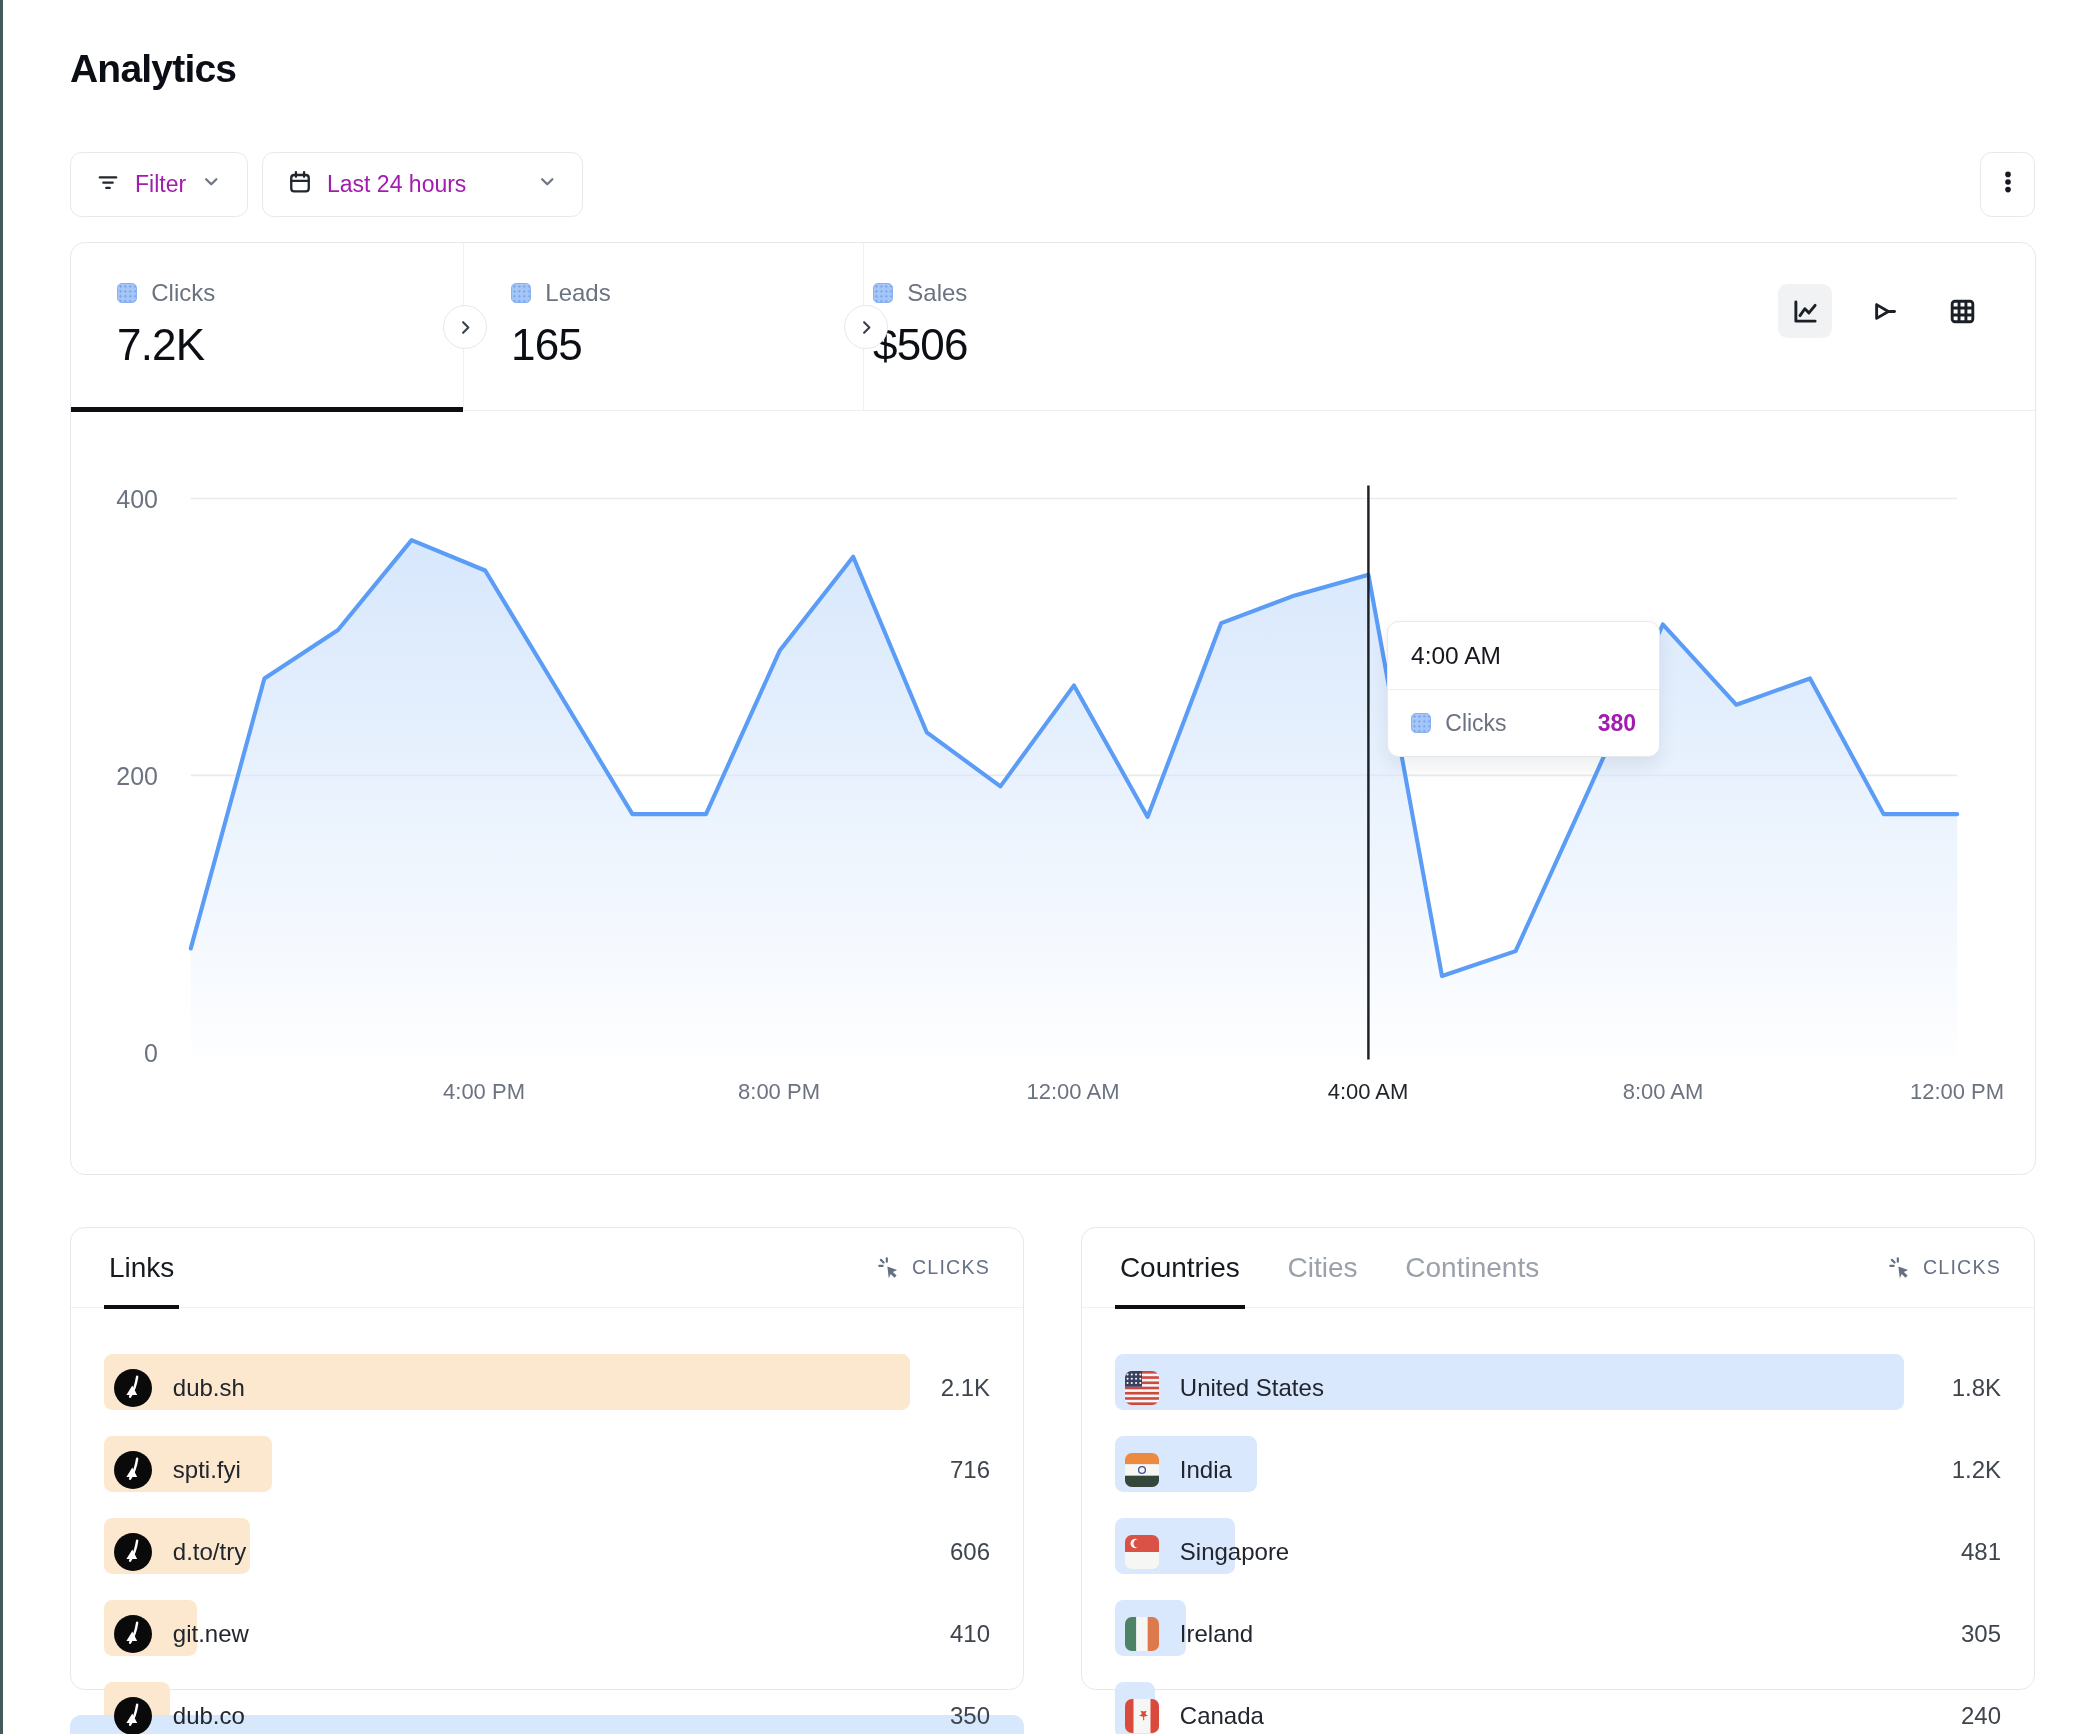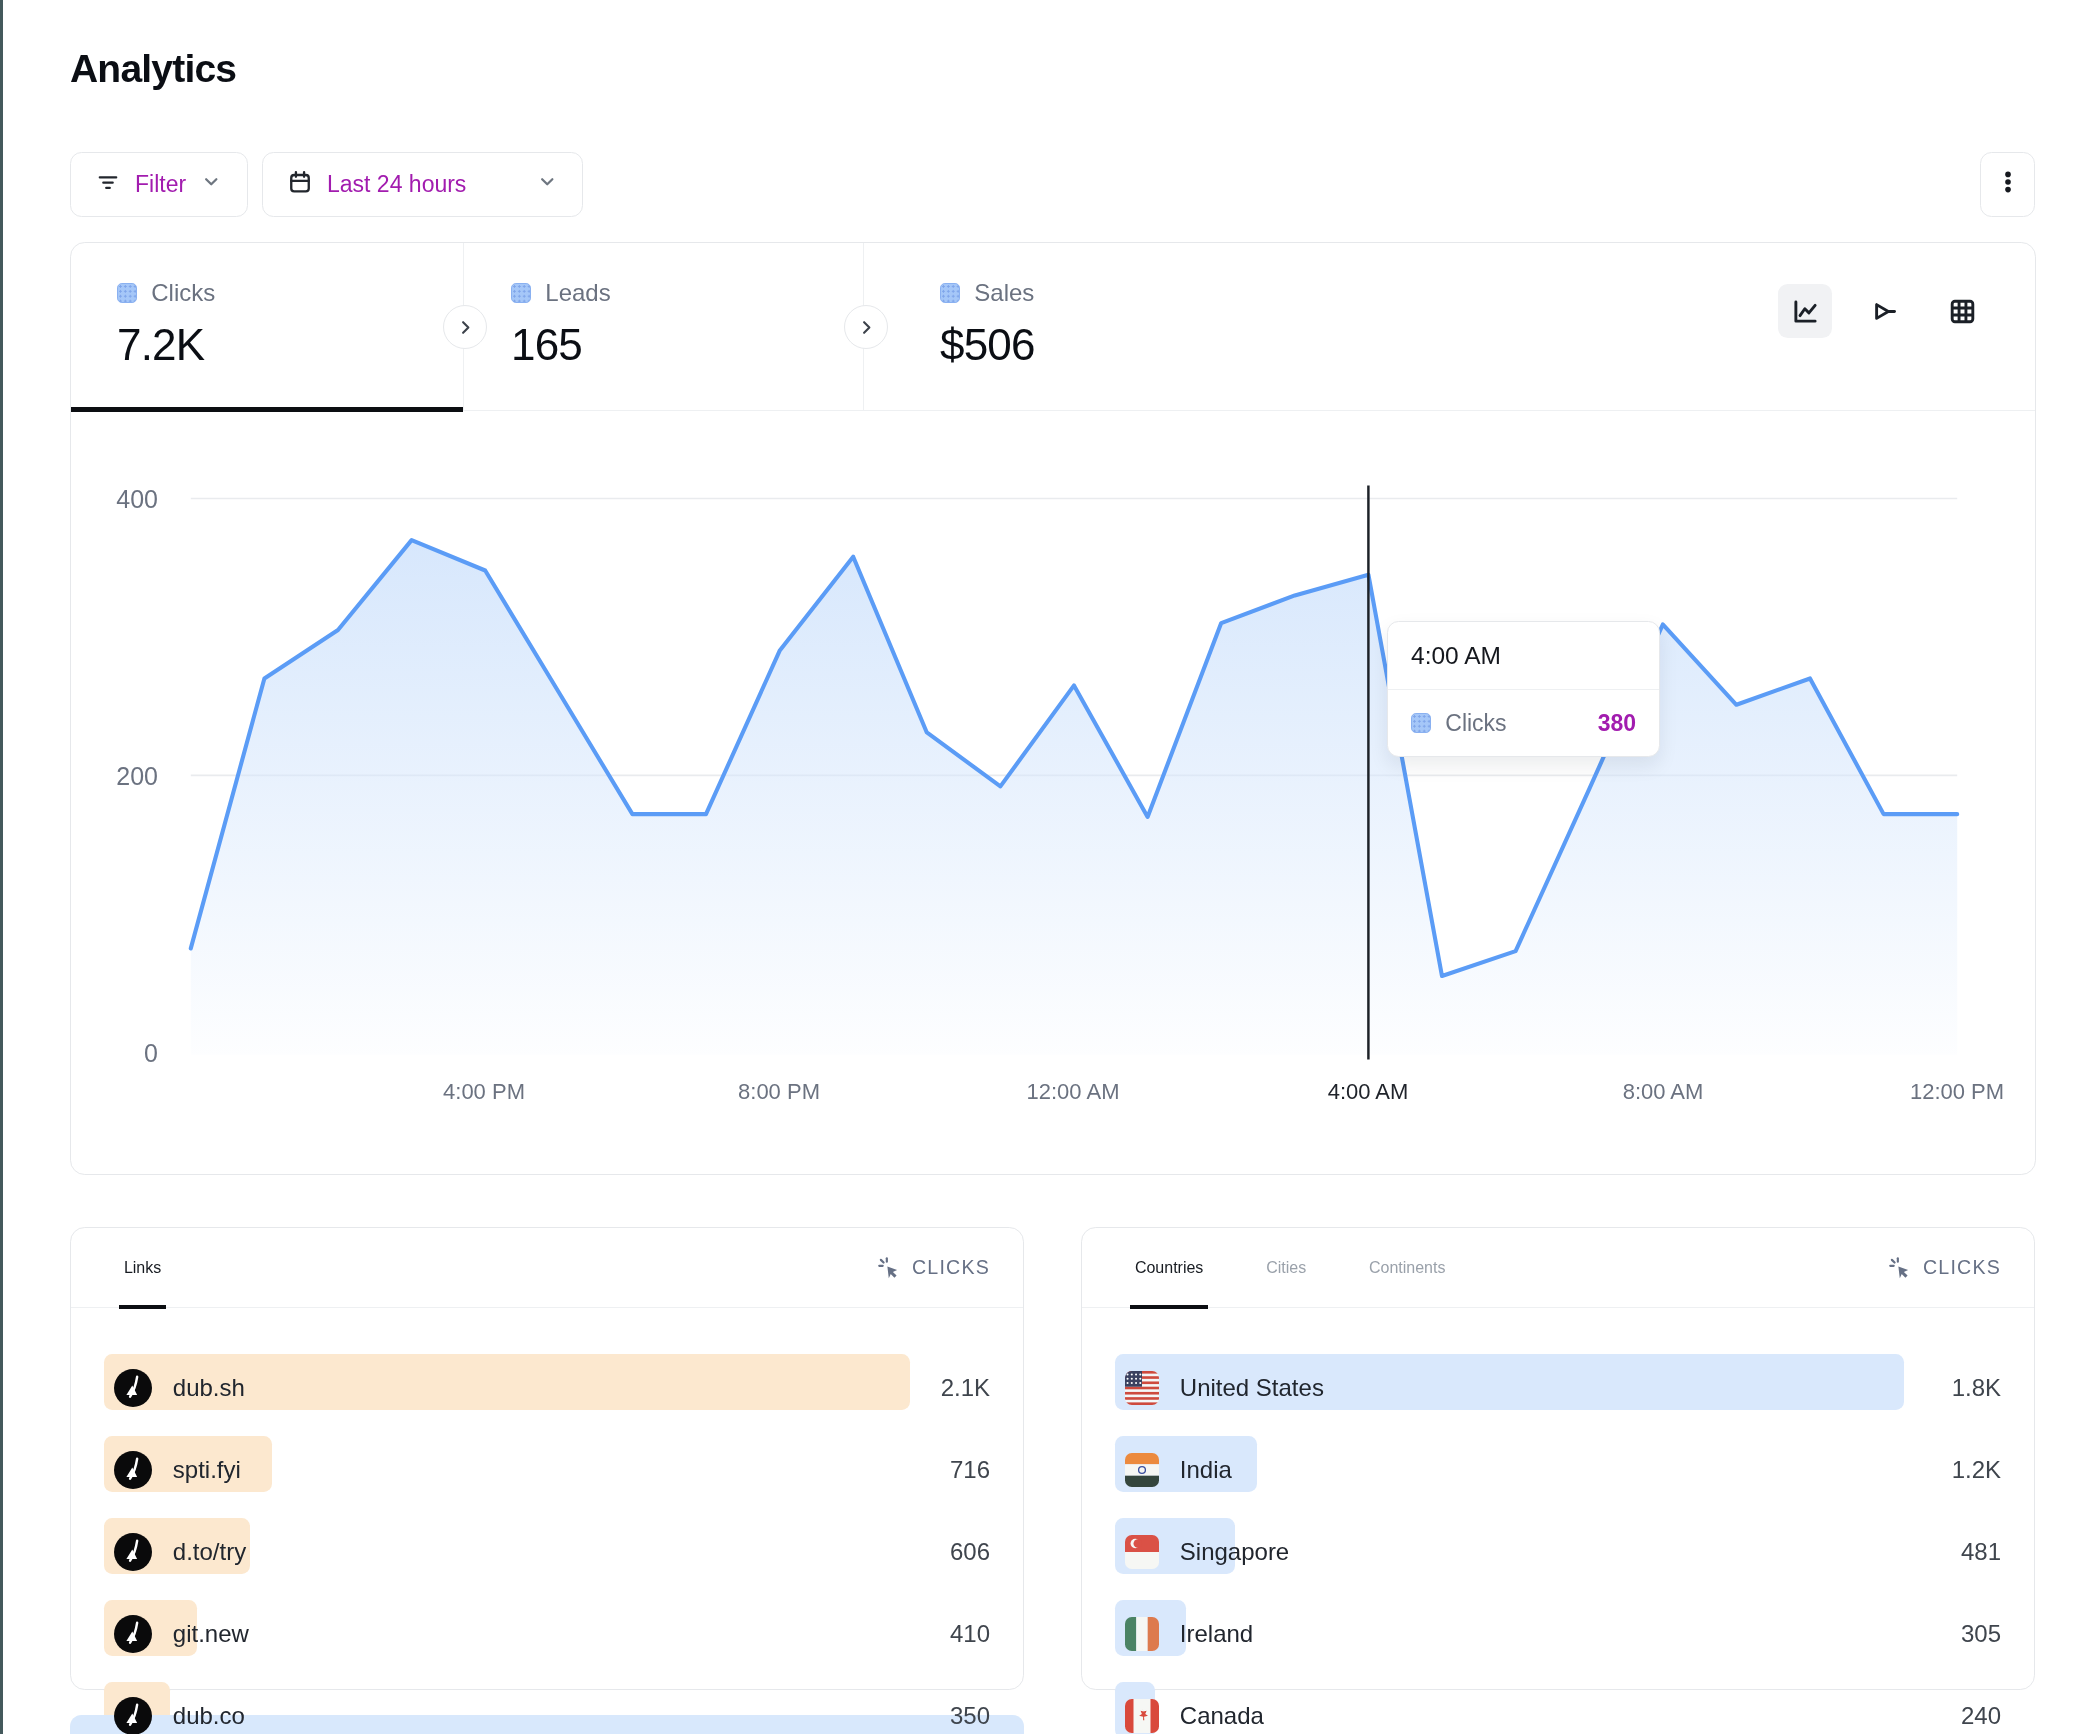--- a/index.html
+++ b/index.html
@@ -26,21 +26,21 @@
 
   
   .main-card{
     position:absolute;left:70px;top:242px;width:1966px;height:933px;
     border:1.6px solid #e6e8eb;border-radius:14.7px;background:#fff;box-sizing:border-box;
   }
   .stat-strip{position:absolute;left:0;top:0;width:100%;height:167px;border-bottom:1.6px solid #eef0f2;}
   .stat-tab{position:absolute;top:0;height:167px;box-sizing:border-box;padding:36px 0 0 46px;cursor:pointer;}
   .stat-tab.t0{left:0;width:393px;border-right:1.6px solid #eef0f2;}
   .stat-tab.t1{left:394px;width:399px;border-right:1.6px solid #eef0f2;}
-  .stat-tab.t2{left:823px;width:399px;}
+  .stat-tab.t2{left:756px;width:399px;}
   .stat-tab.active::after{content:"";position:absolute;left:0;right:0;bottom:-1.6px;height:4.9px;background:#0c0e12;}
   .legend-row{display:flex;align-items:center;gap:14.7px;}
   .legend-sq{
     width:19.6px;height:19.6px;border-radius:4.9px;background:#a5c7f8;border:1.6px solid #8ab1f1;box-sizing:border-box;
     background-image:radial-gradient(#7fa5ea 1.1px,transparent 1.1px);background-size:4.9px 4.9px;
   }
   .stat-label{font-size:24px;color:#6b7280;}
   .stat-value{margin-top:13px;font-size:44px;font-weight:400;letter-spacing:-0.8px;color:#0b0e14;}
 
   .sep-circle{
@@ -75,21 +75,21 @@
   .panel{
     position:absolute;top:1227px;width:954px;height:463px;background:#fff;
     border:1.6px solid #e6e8eb;border-radius:14.7px;box-sizing:border-box;
   }
   #links-panel{left:70px;}
   #countries-panel{left:1081px;}
   .panel-head{
     height:80px;border-bottom:1.6px solid #eef0f2;display:flex;align-items:center;
     padding:0 33px;box-sizing:border-box;gap:38px;
   }
-  .panel-tab{height:100%;display:flex;align-items:center;position:relative;font-size:16px;color:#171b21;padding:0 4.9px;cursor:pointer;margin-left:15px;}
+  .panel-tab{height:100%;display:flex;align-items:center;position:relative;font-size:28px;color:#171b21;padding:0 4.9px;cursor:pointer;}
   .panel-tab.inactive{color:#9aa1aa;}
   .panel-tab.active::after{content:"";position:absolute;left:0;right:0;bottom:-1.6px;height:4.1px;background:#0c0e12;}
   .metric-head{margin-left:auto;display:flex;align-items:center;gap:9.8px;font-size:19.6px;letter-spacing:1.2px;color:#667085;cursor:pointer;}
 
   .rows{padding:46px 33px 0 33px;}
   .row{position:relative;height:68px;margin-bottom:14px;display:flex;align-items:center;cursor:pointer;}
   .rowbar{position:absolute;left:0;top:0;height:56px;border-radius:8.2px;z-index:0;}
   .rowcontent{position:relative;z-index:1;display:flex;align-items:center;gap:21px;padding-left:9.8px;}
   .rowlabel{font-size:24px;color:#21262e;}
   .rowvalue{position:relative;z-index:1;margin-left:auto;font-size:24px;color:#3f454d;}

